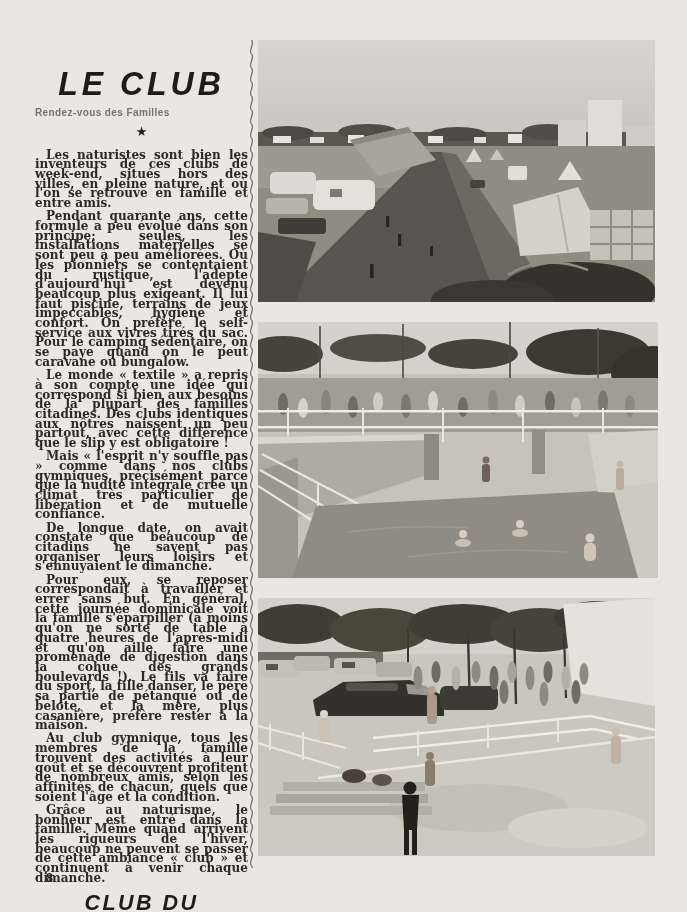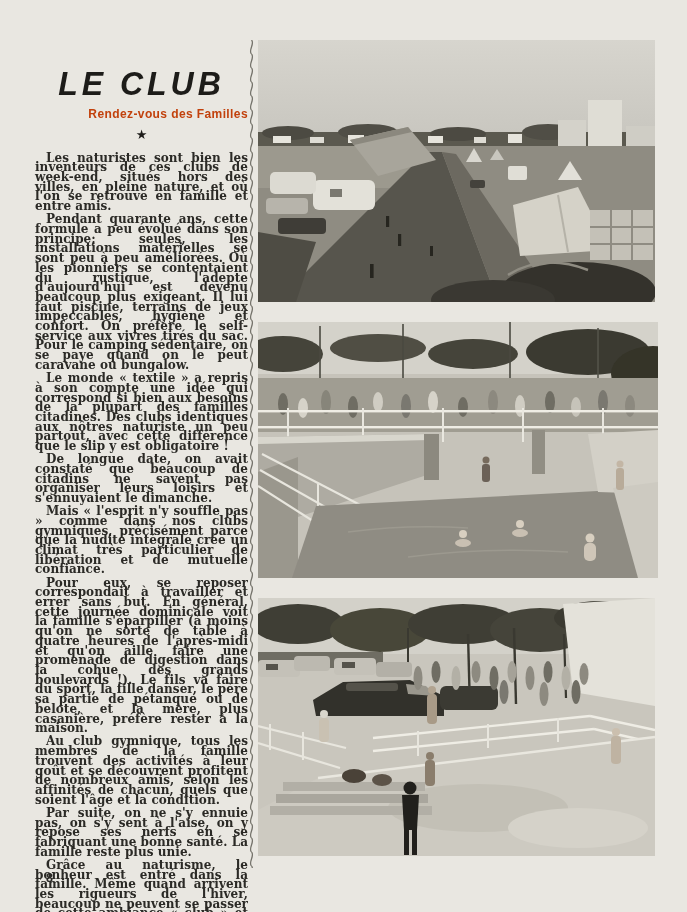--- a/index.html
+++ b/index.html
@@ -17,24 +17,24 @@
   }
   .article-title{
     margin:0;text-align:center;
     font-family:"Liberation Sans",sans-serif;
     font-weight:900;font-style:italic;
     font-size:32px;line-height:1.02;
     letter-spacing:4px;color:#1d1c19;
     transform:scaleY(1.05);
   }
   .article-subtitle{
-    margin:7px 0 0 0;text-align:right;
-    font-family:"Liberation Sans",sans-serif;
-    font-weight:700;font-size:12px;letter-spacing:.4px;
-    color:#c2410c;
+    margin:7px 0 0 0;text-align:left;
+    font-family:"Liberation Sans",sans-serif;
+    font-weight:700;font-size:10px;letter-spacing:.4px;
+    color:#737373;
   }
   .star{
     text-align:center;font-size:13px;line-height:13px;
     margin-top:7px;color:#1d1c19;
   }
   .body-text{margin-top:13px;}
   .body-text p{
     margin:0 0 3.5px 0;
     font-size:12px;line-height:9.7px;
     font-weight:700;
@@ -80,26 +80,25 @@
 <div class="page">
 
   <div class="text-col">
     <h1 class="article-title">LE CLUB</h1>
     <h2 class="article-subtitle">Rendez-vous des Familles</h2>
     <div class="star">★</div>
 
     <div class="body-text">
       <p>Les naturistes sont bien les inventeurs de ces clubs de week-end, situés hors des villes, en pleine nature, et où l'on se retrouve en famille et entre amis.</p>
       <p>Pendant quarante ans, cette formule a peu évolué dans son principe; seules, les installations matérielles se sont peu à peu améliorées. Où les pionniers se contentaient du rustique, l'adepte d'aujourd'hui est devenu beaucoup plus exigeant. Il lui faut piscine, terrains de jeux impeccables, hygiène et confort. On préfère le self-service aux vivres tirés du sac. Pour le camping sédentaire, on se paye quand on le peut caravane ou bungalow.</p>
-      <p>Le monde « textile » a repris à son compte une idée qui correspond si bien aux besoins de la plupart des familles citadines. Des clubs identiques aux nôtres naturiste un peu partout, avec cette différence que le slip y est obligatoire !</p>
+      <p>Le monde « textile » a repris à son compte une idée qui correspond si bien aux besoins de la plupart des familles citadines. Des clubs identiques aux nôtres naissent un peu partout, avec cette différence que le slip y est obligatoire !</p>
+      <p>Mais « l'esprit n'y souffle pas » comme dans nos clubs gymniques, précisément parce que la nudité intégrale crée un climat très particulier de libération et de mutuelle confiance.</p>
       <p>De longue date, on avait constaté que beaucoup de citadins ne savent pas organiser leurs loisirs et s'ennuyaient le dimanche.</p>
-      <p>Mais « l'esprit n'y souffle pas » comme dans nos clubs gymniques, précisément parce que la nudité intégrale crée un climat très particulier de libération et de mutuelle confiance.</p>
       <p>Pour eux, se reposer correspondait à travailler et errer sans but. En général, cette journée dominicale voit la famille s'éparpiller (à moins qu'on ne sorte de table à quatre heures de l'après-midi et qu'on aille faire une promenade de digestion dans la cohue des grands boulevards !). Le fils va faire du sport, la fille danser, le père sa partie de pétanque ou de belote, et la mère, plus casanière, préfère rester à la maison.</p>
       <p>Au club gymnique, tous les membres de la famille trouvent des activités à leur goût et se découvrent profitent de nombreux amis, selon les affinités de chacun, quels que soient l'âge et la condition.</p>
-      <p>Par suite, on ne s'y ennuie pas, on s'y sent à l'aise, on y repose ses nerfs en se fabriquant une bonne santé. La famille reste plus unie.</p>
       <p>Grâce au naturisme, le bonheur est entré dans la famille. Même quand arrivent les rigueurs de l'hiver, beaucoup ne peuvent se passer de cette ambiance « club » et continuent à venir chaque dimanche.</p>
     </div>
 
     <h3 class="club-name">CLUB DU SOLEIL</h3>
     <div class="club-address"><span>1, rue Saint-Joseph, PARIS-8</span><sup>e</sup></div>
   </div>
 
   <div class="divider">
     <svg width="9" height="828">
       <defs>

